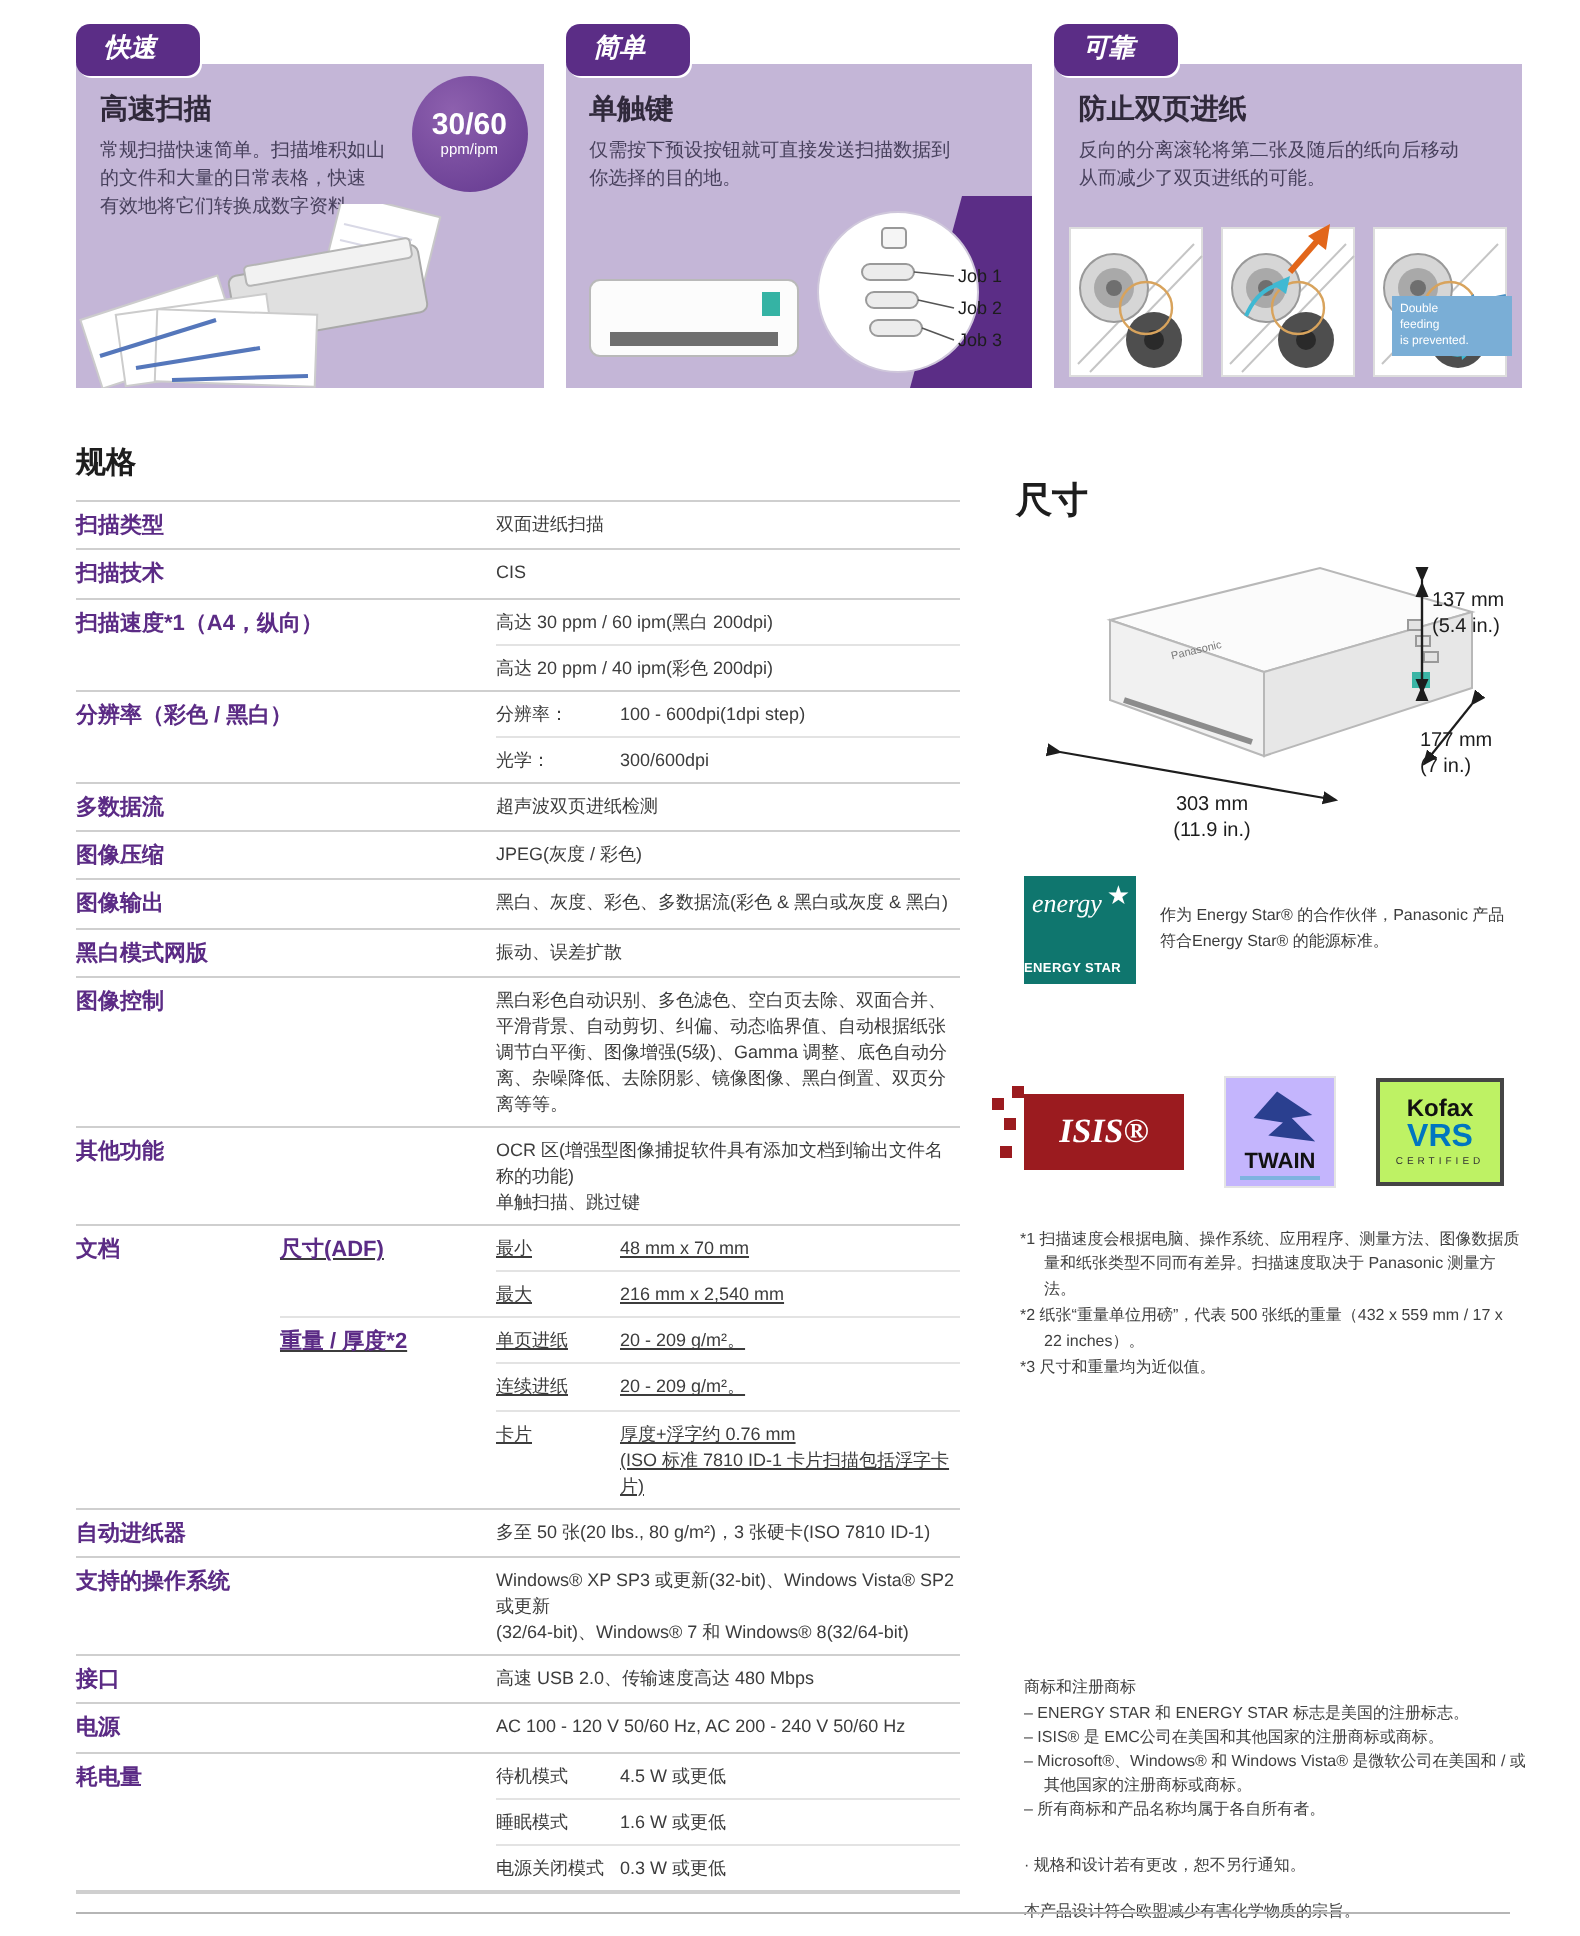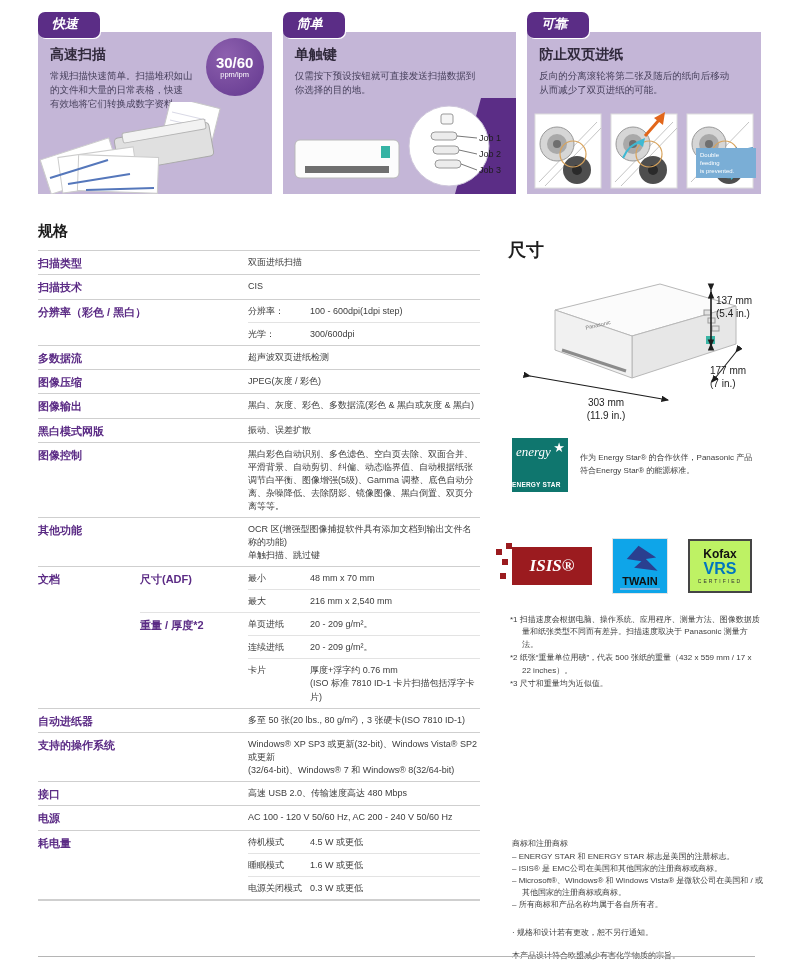--- a/index.html
+++ b/index.html
@@ -29,21 +29,21 @@
   .sr{display:flex;border-top:1px solid #cfcfcf;}
   .sl{flex:0 0 210px;box-sizing:border-box;font-size:11px;font-weight:bold;color:#5b2b85;
       padding:5px 8px 4px 0;line-height:1.3;}
   .sv{flex:1;display:flex;flex-direction:column;min-width:0;}
   .ln{display:flex;padding:5px 0 4px;font-size:9px;line-height:1.45;color:#3c3c3c;}
   .ln + .ln{border-top:1px solid #e3e3e3;}
   .k{flex:0 0 62px;}
   .v{flex:1;white-space:pre-line;min-width:0;}
   .grp .sl{flex:0 0 102px;}
   .gw{flex:1;display:flex;flex-direction:column;min-width:0;}
-  .gr{display:flex;}
+  .gr{display:flex;text-decoration:underline;}
   .gr + .gr{border-top:1px solid #e3e3e3;}
   .gsl{flex:0 0 108px;box-sizing:border-box;font-size:11px;font-weight:bold;color:#5b2b85;
       padding:5px 4px 4px 0;line-height:1.3;}
   
   .dim-title{position:absolute;left:508px;top:238px;font-size:18px;font-weight:bold;color:#1d1d1d;}
   .dim-figure{position:absolute;left:500px;top:248px;width:262px;height:178px;}
   .dim-label{position:absolute;font-size:10px;color:#1d1d1d;line-height:1.3;white-space:pre-line;}
   .dl-h{left:216px;top:46px;}
   .dl-d{left:210px;top:116px;}
   .dl-w{left:58px;top:148px;width:96px;text-align:center;}
@@ -56,21 +56,21 @@
   .es-label{font-size:6.5px;font-weight:bold;letter-spacing:.2px;padding-bottom:4px;}
   .es-text{font-size:8px;line-height:1.6;color:#3c3c3c;white-space:pre-line;}
   .logos{position:absolute;left:512px;top:538px;width:240px;display:flex;align-items:center;
       justify-content:space-between;}
   .logo-isis{position:relative;width:80px;height:38px;background:#9b1b1f;display:flex;
       align-items:center;justify-content:center;}
   .isis-px{position:absolute;left:-10px;top:12px;width:6px;height:6px;background:#9b1b1f;
       box-shadow:-6px -10px 0 #9b1b1f,4px -16px 0 #9b1b1f,-2px 14px 0 #9b1b1f;}
   .isis-text{color:#fff;font-family:"Liberation Serif",serif;font-style:italic;font-weight:bold;
       font-size:17px;}
-  .logo-twain{width:56px;height:56px;background:#0ea5e9;border:1px solid #e4e4e4;box-sizing:border-box;
+  .logo-twain{width:56px;height:56px;background:#c4b5fd;border:1px solid #e4e4e4;box-sizing:border-box;
       display:flex;flex-direction:column;align-items:center;justify-content:flex-end;padding-bottom:3px;}
   .twain-text{font-size:11px;font-weight:bold;color:#111;line-height:1.1;}
   .twain-tagline{width:40px;height:2px;background:#7fb3e0;margin-top:1px;}
   .logo-kofax{width:64px;height:54px;background:#bef264;border:2px solid #454545;box-sizing:border-box;
       display:flex;flex-direction:column;align-items:center;justify-content:center;}
   .kofax-k{font-size:12px;font-weight:bold;color:#111;line-height:1.1;}
   .kofax-v{font-size:16px;font-weight:bold;color:#0076c0;line-height:1.05;}
   .kofax-c{font-size:5px;letter-spacing:2px;color:#333;margin-top:1px;}
   .footnotes{position:absolute;left:510px;top:614px;width:252px;font-size:8px;line-height:1.55;
       color:#3f3f3f;}
@@ -213,20 +213,31 @@
 
     <div class="sr">
       <div class="sl">扫描技术</div>
       <div class="sv">
           <div class="ln">
             <span class="v">CIS</span>
           </div>
         </div>
     </div>
 
+    <div class="sr">
+      <div class="sl">扫描速度*1（A4，纵向）</div>
+      <div class="sv">
+        <div class="ln">
+            <span class="v">高达 30 ppm / 60 ipm(黑白 200dpi)</span>
+          </div>
+        <div class="ln">
+            <span class="v">高达 20 ppm / 40 ipm(彩色 200dpi)</span>
+          </div>
+      </div>
+    </div>
 
     <div class="sr">
       <div class="sl">分辨率（彩色 / 黑白）</div>
       <div class="sv">
         <div class="ln">
             <span class="k">分辨率：</span>
             <span class="v">100 - 600dpi(1dpi step)</span>
           </div>
         <div class="ln">
             <span class="k">光学：</span>

